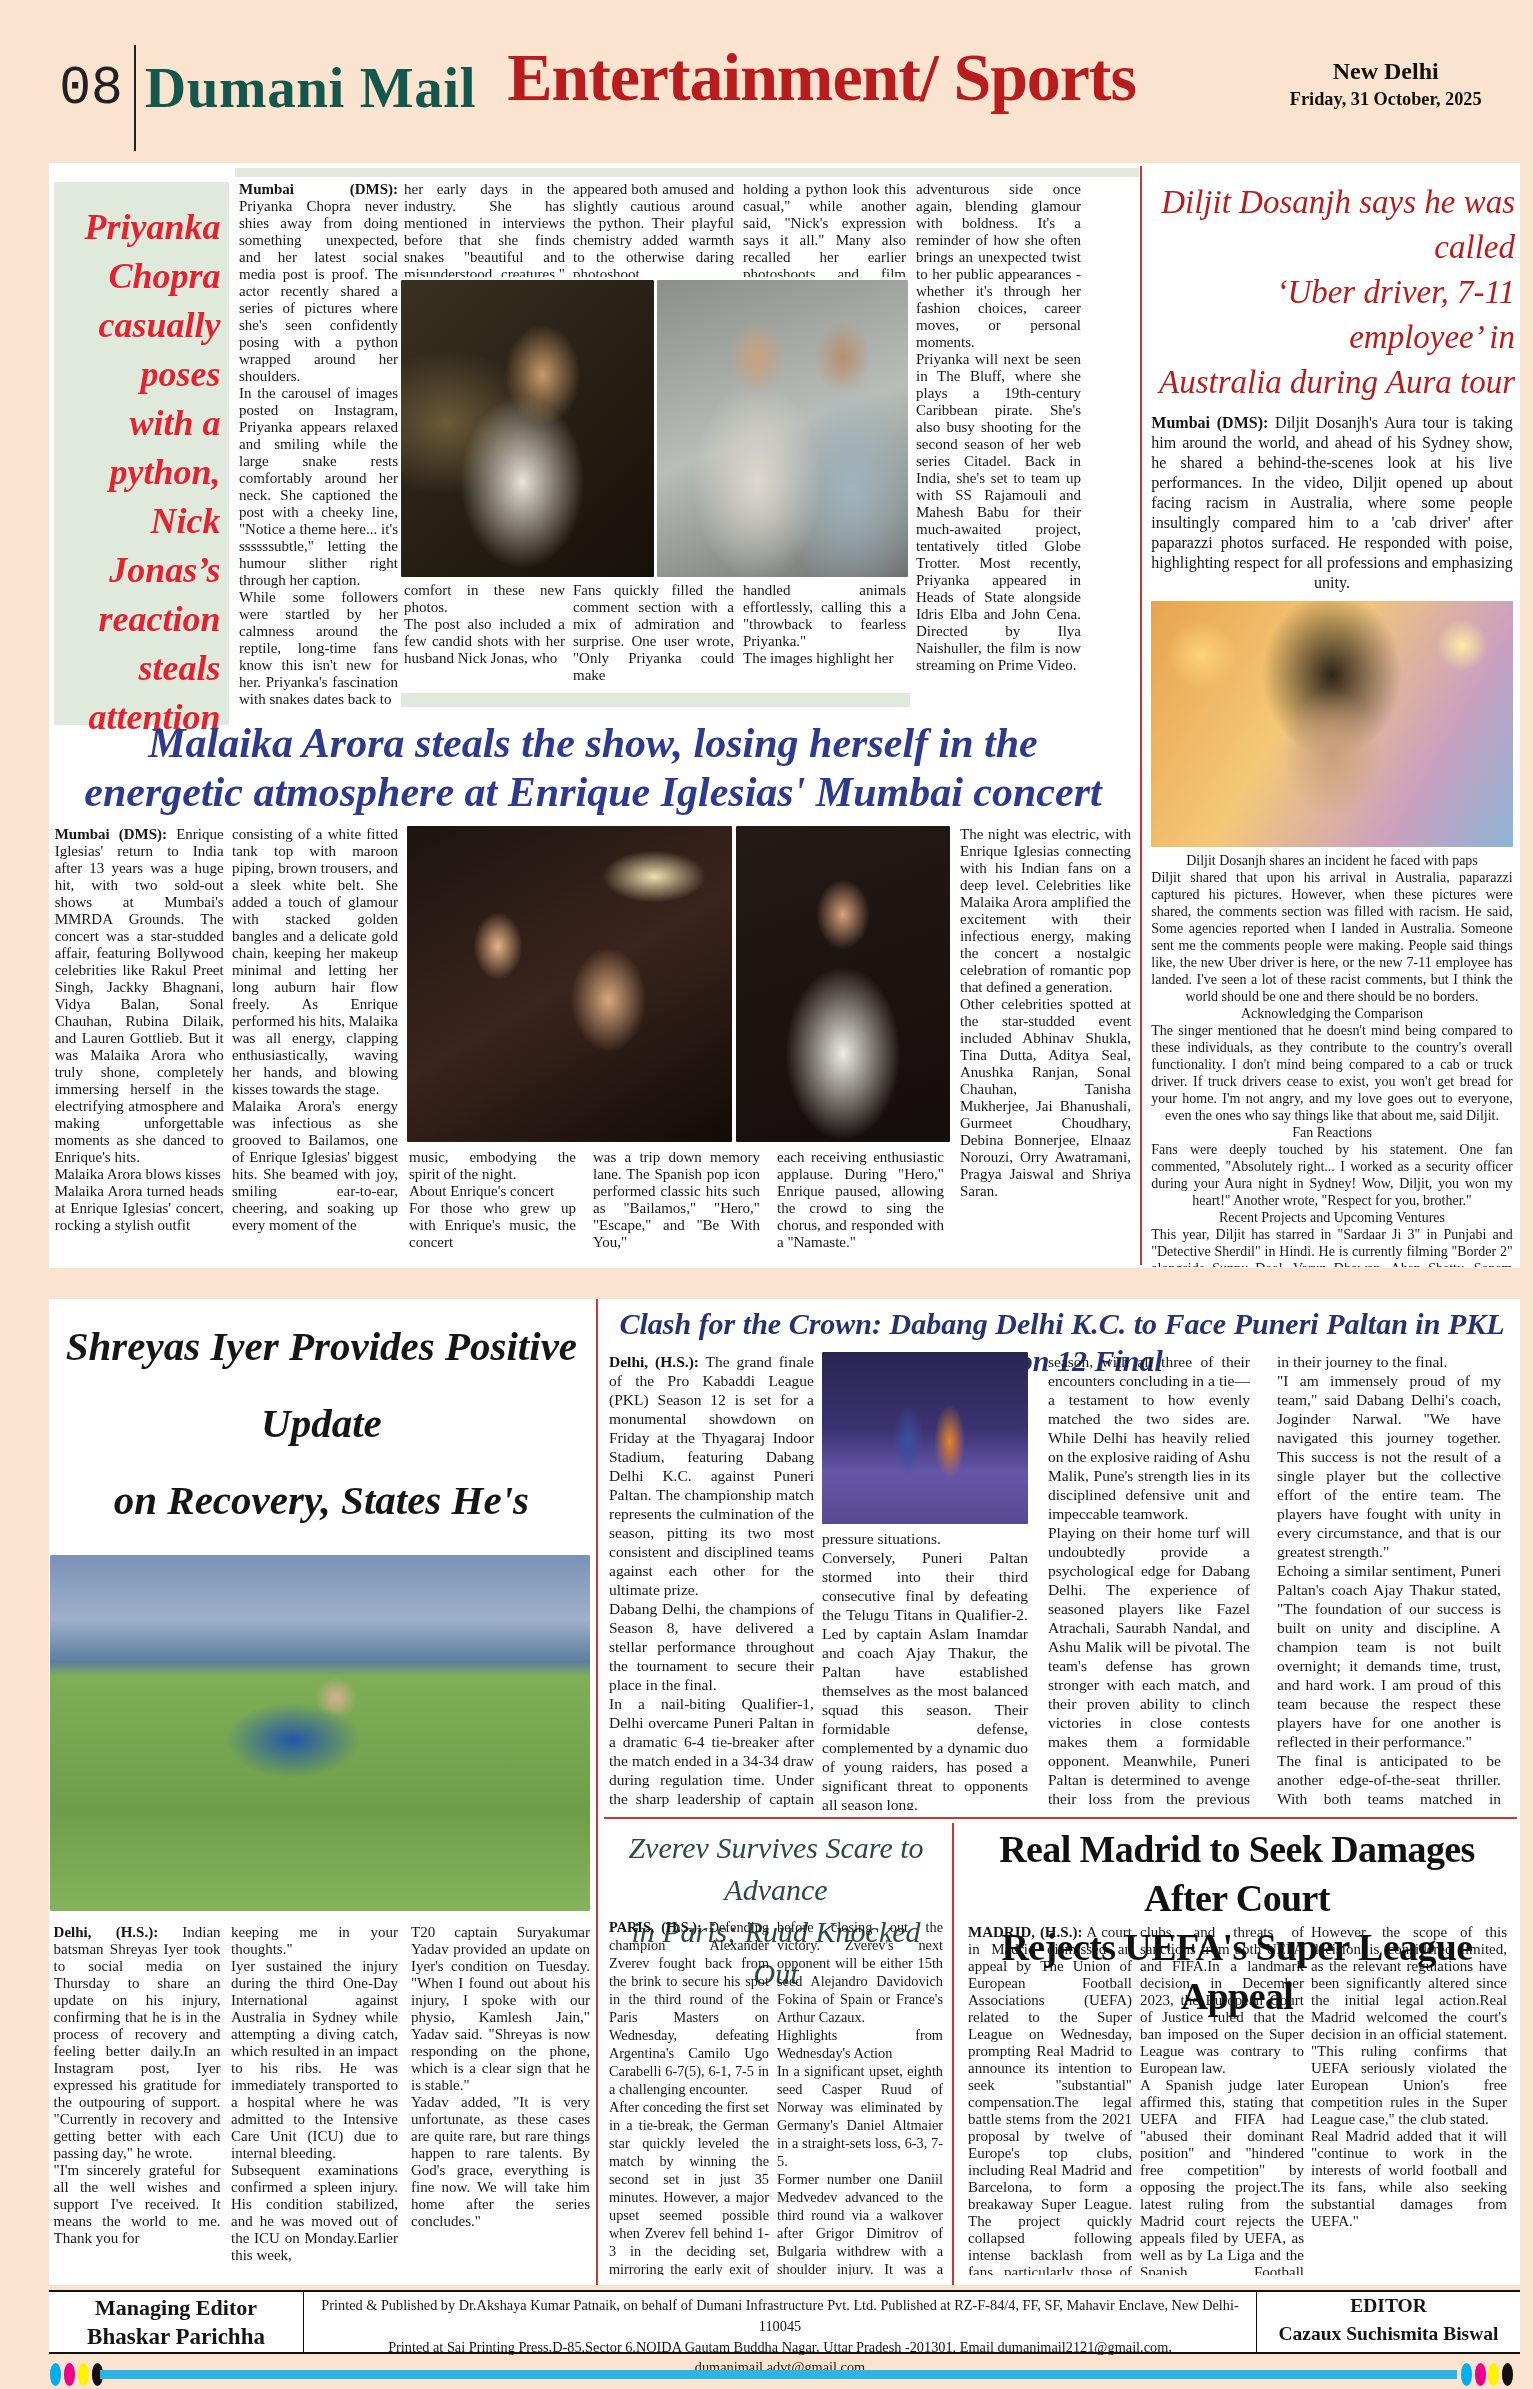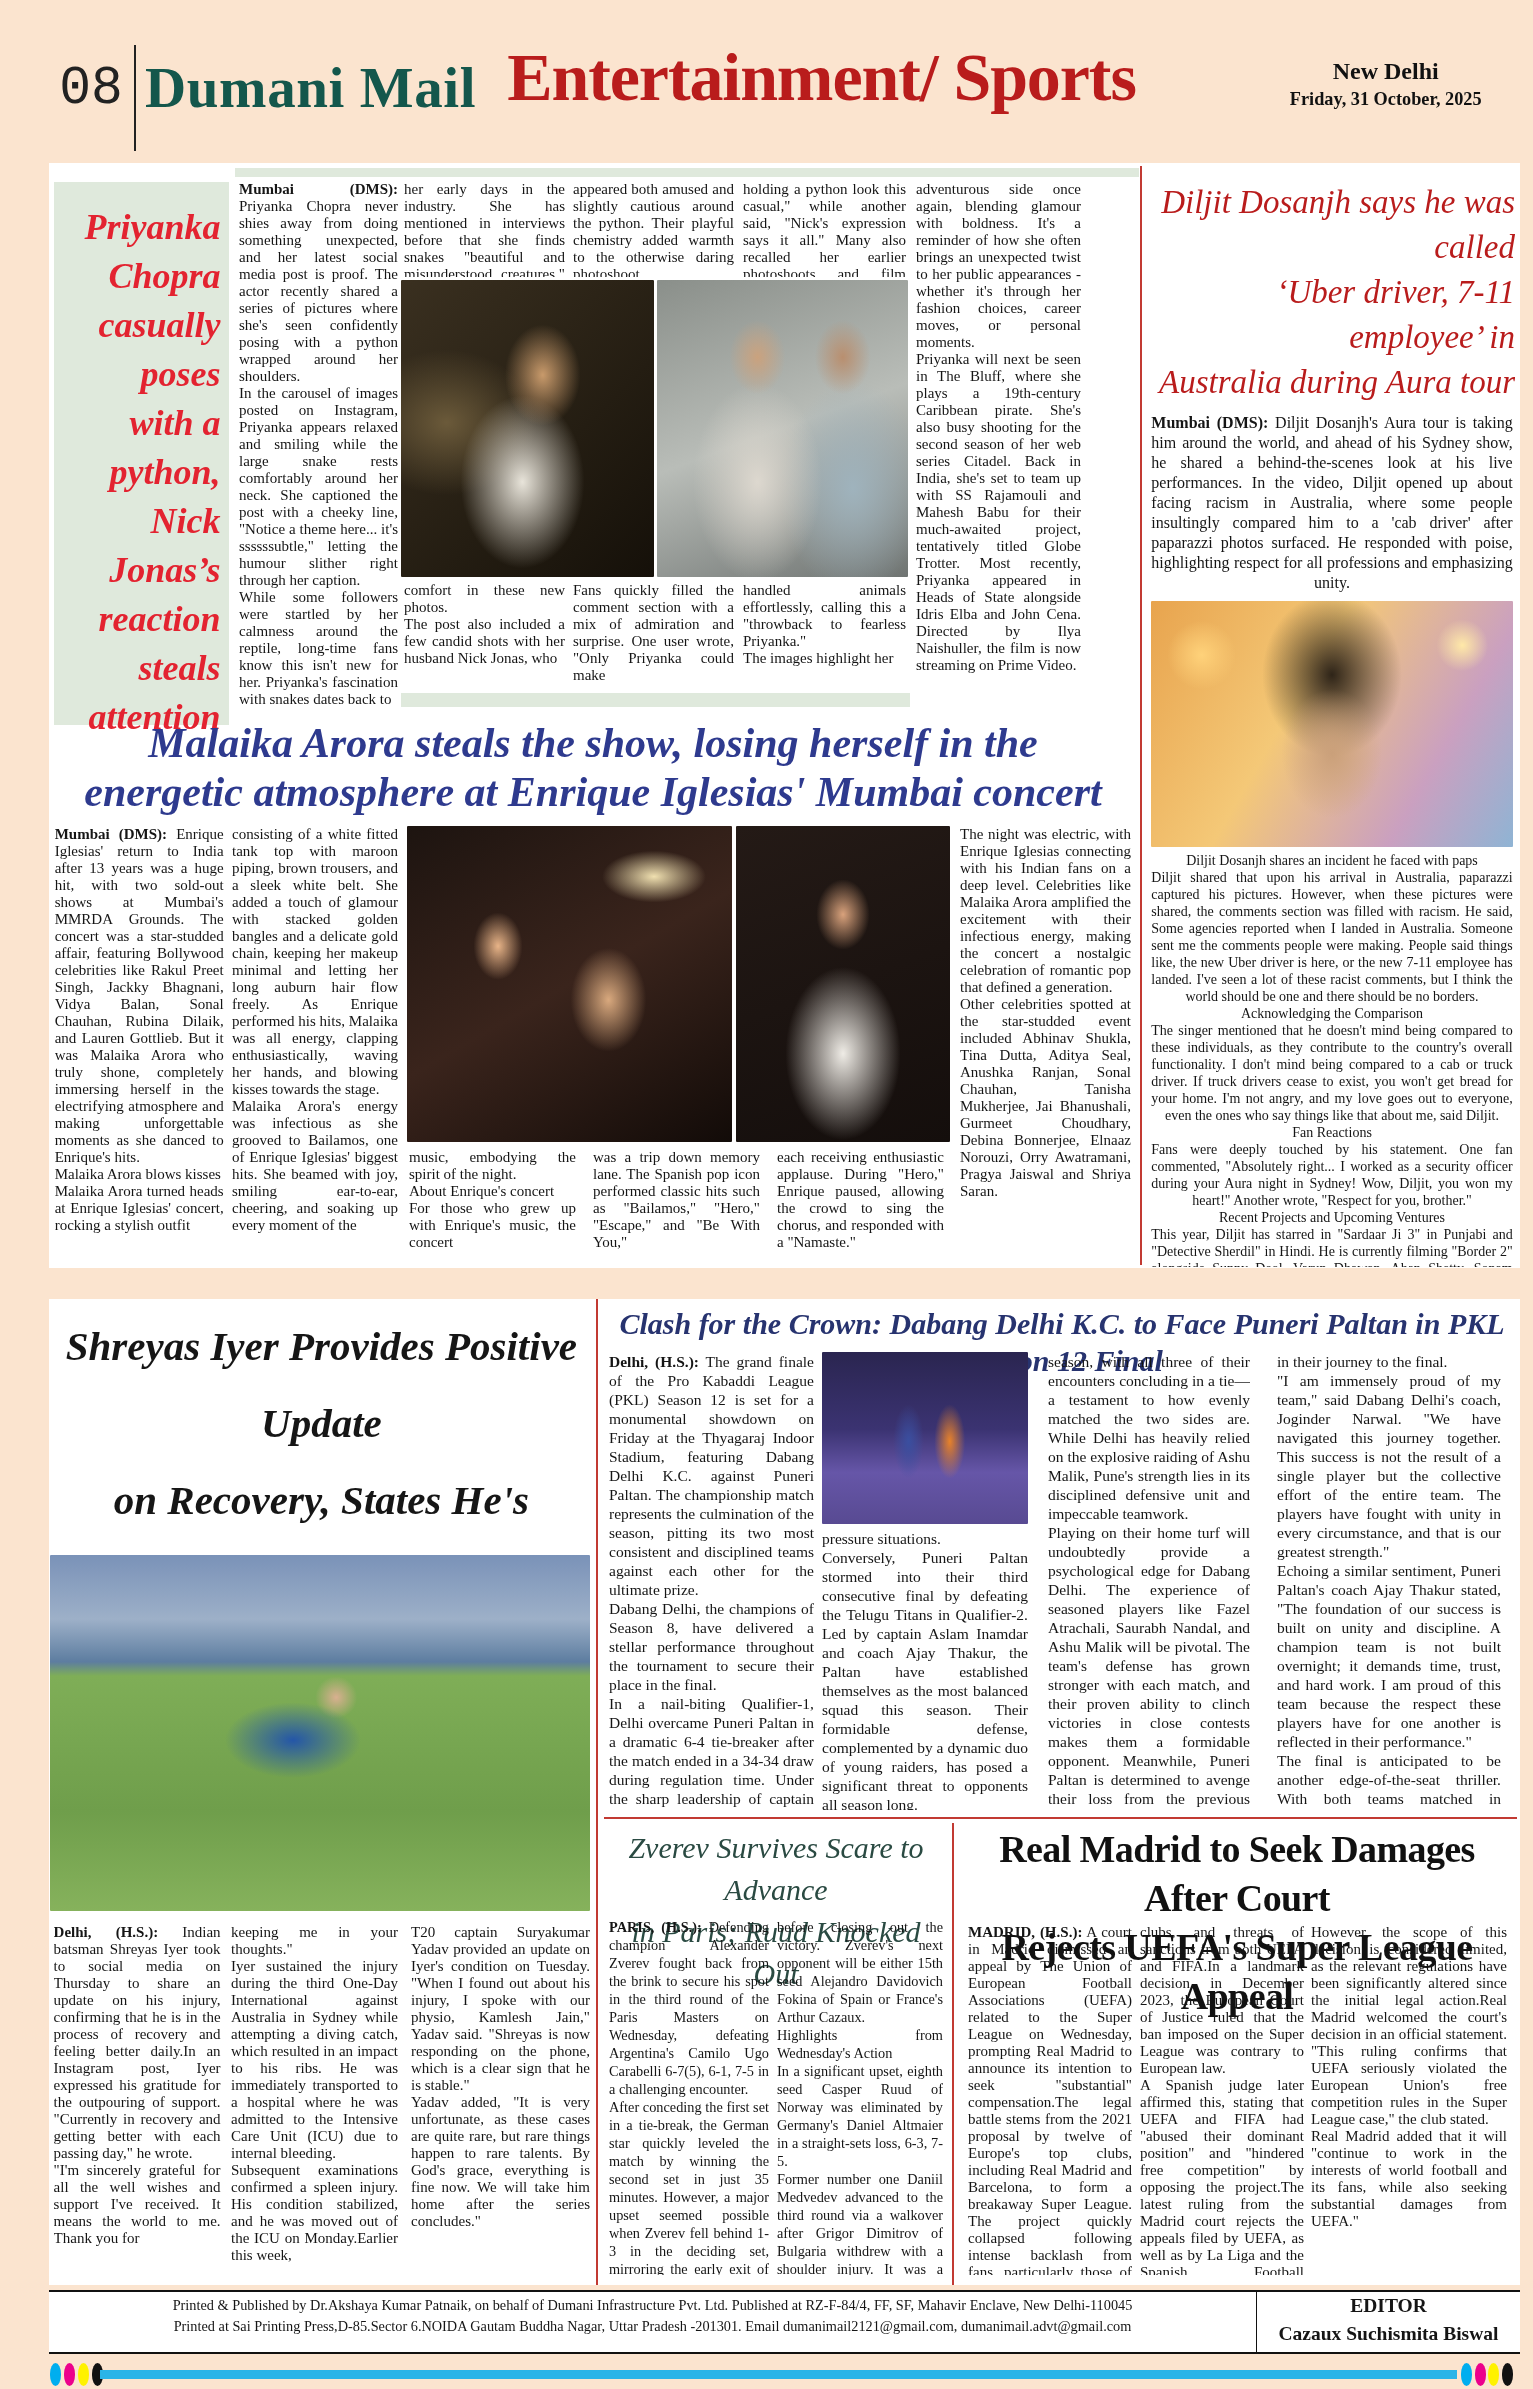--- a/index.html
+++ b/index.html
@@ -256,20 +256,24 @@
     <div class="r-head">Real Madrid to Seek Damages After Court
 Rejects UEFA's Super League Appeal</div>
     <p class="bt r-c1"><b class="dl">MADRID, (H.S.):</b> <span>A court in Madrid dismissed an appeal by The Union of European Football Associations (UEFA) related to the Super League on Wednesday, prompting Real Madrid to announce its intention to seek "substantial" compensation.The legal battle stems from the 2021 proposal by twelve of Europe's top clubs, including Real Madrid and Barcelona, to form a breakaway Super League. The project quickly collapsed following intense backlash from fans, particularly those of English</span></p>
     <div class="bt r-c2">clubs, and threats of sanctions from both UEFA and FIFA.In a landmark decision in December 2023, the European Court of Justice ruled that the ban imposed on the Super League was contrary to European law.
 A Spanish judge later affirmed this, stating that UEFA and FIFA had "abused their dominant position" and "hindered free competition" by opposing the project.The latest ruling from the Madrid court rejects the appeals filed by UEFA, as well as by La Liga and the Spanish Football Federation.</div>
     <div class="bt r-c3">However, the scope of this decision is considered limited, as the relevant regulations have been significantly altered since the initial legal action.Real Madrid welcomed the court's decision in an official statement. "This ruling confirms that UEFA seriously violated the European Union's free competition rules in the Super League case," the club stated.
 Real Madrid added that it will "continue to work in the interests of world football and its fans, while also seeking substantial damages from UEFA."</div>
   </div>
 
   <div class="footer">
+    <div class="f-cell f-left">
+      <div class="f-label">Managing Editor</div>
+      <div class="f-name">Bhaskar Parichha</div>
+    </div>
     <div class="f-cell f-mid">
       <div class="f-line">Printed &amp; Published by Dr.Akshaya Kumar Patnaik, on behalf of Dumani Infrastructure Pvt. Ltd. Published at RZ-F-84/4, FF, SF, Mahavir Enclave, New Delhi-110045</div>
       <div class="f-line">Printed at Sai Printing Press,D-85.Sector 6.NOIDA Gautam Buddha Nagar, Uttar Pradesh -201301. Email dumanimail2121@gmail.com, dumanimail.advt@gmail.com</div>
     </div>
     <div class="f-cell f-right">
       <div class="f-elabel">EDITOR</div>
       <div class="f-ename">Cazaux Suchismita Biswal</div>
     </div>
   </div>
 

